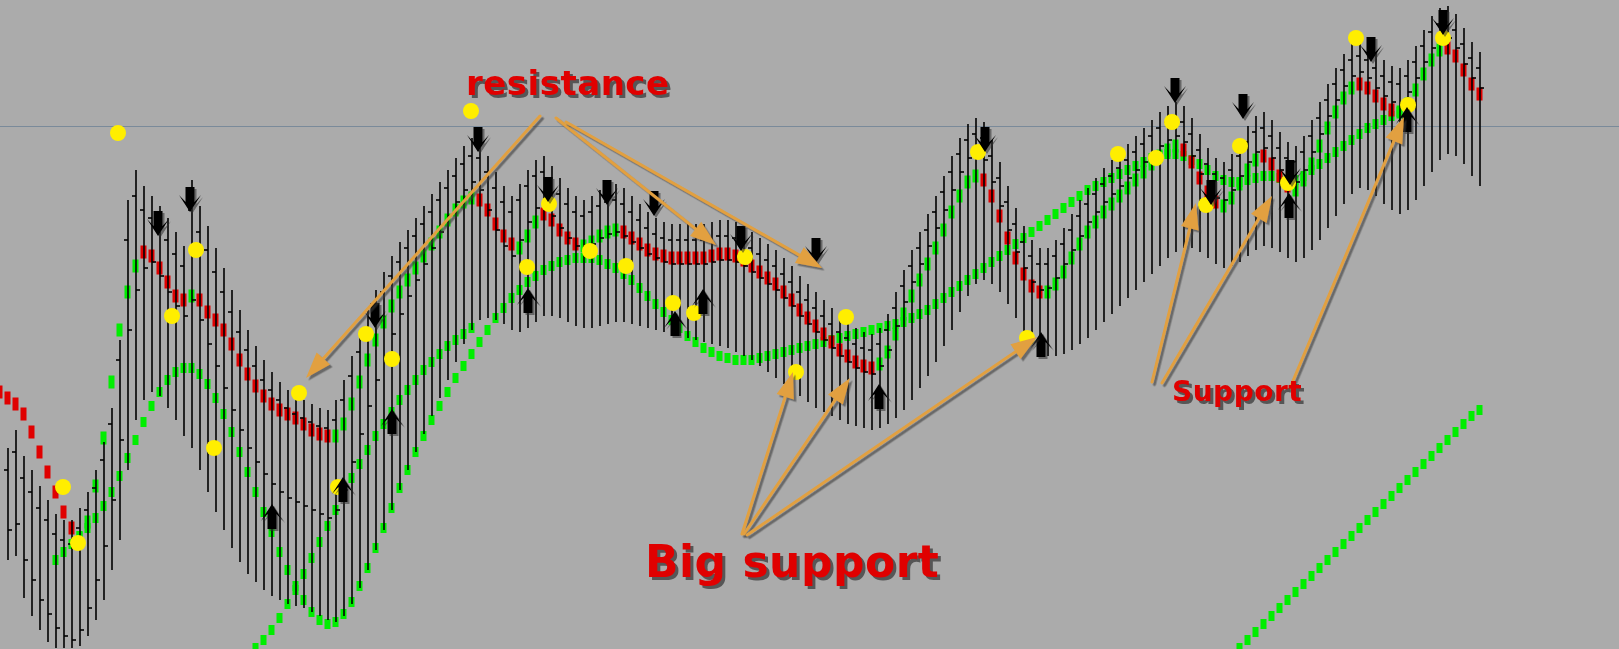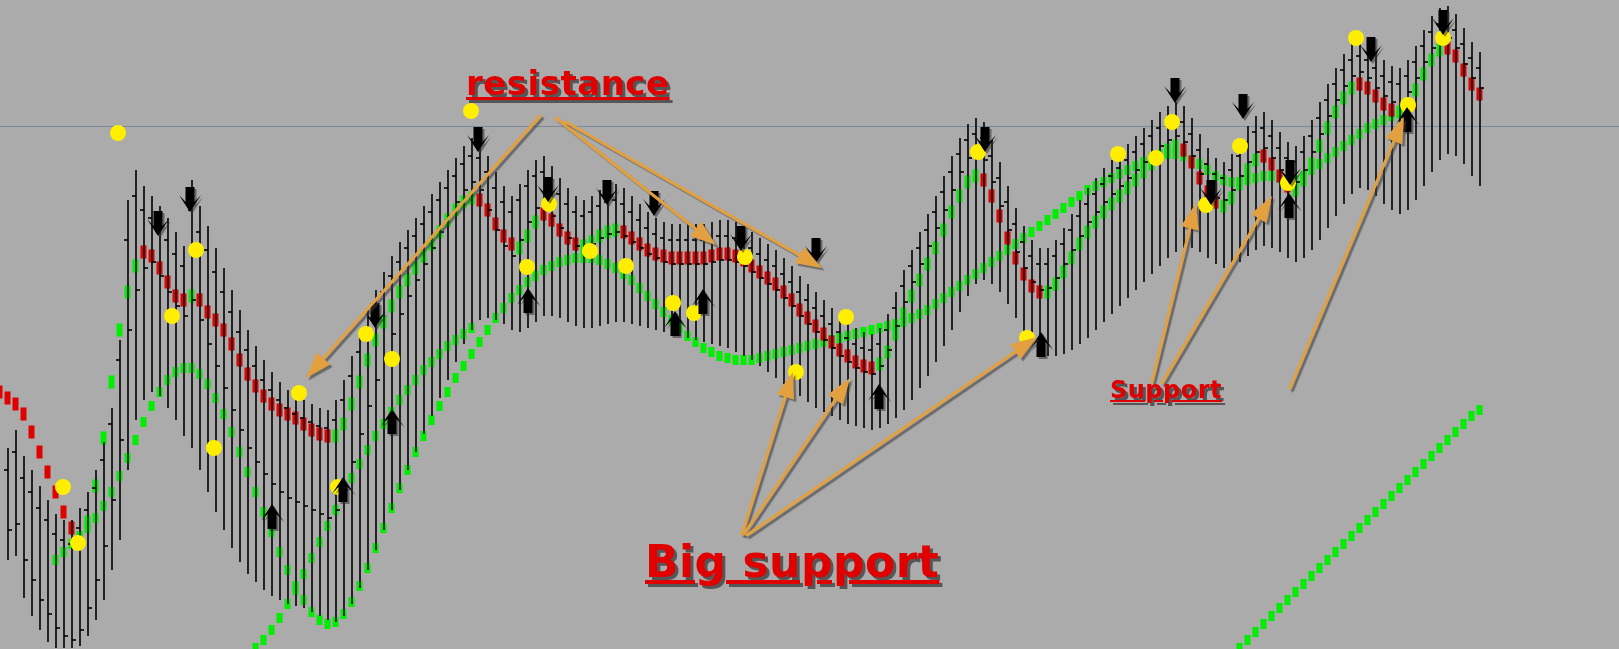--- a/index.html
+++ b/index.html
@@ -14,21 +14,20 @@
   .ann-label{
     position:absolute;
     font-family:"DejaVu Sans", sans-serif;
     font-weight:bold;
     color:#e00000;
     white-space:nowrap;
     text-shadow:3px 3px 0 rgba(40,40,40,0.65);
     letter-spacing:0.5px;
     line-height:1;
     user-select:none;
-    text-decoration:underline;
   }
 </style>
 </head>
 <body>
 
 <div id="chart-root">
 
   <svg id="chart-svg" viewBox="0 0 1619 649" xmlns="http://www.w3.org/2000/svg">
     <defs>
       <filter id="annShadow" x="-30%" y="-30%" width="180%" height="180%">
@@ -1487,16 +1486,16 @@
         <g filter="url(#annShadow)">
           <line x1="1290" y1="388" x2="1396.2449428191655" y2="135.43526750882626" stroke="#e2a03f" stroke-width="3" stroke-linecap="round"></line>
           <polygon points="1404,117 1402.2142960438869,144.45562349284972 1385.6225552859432,137.47607203009852" fill="#e2a03f"></polygon>
         </g>
       </g>
   </svg>
 
   <div id="labels-host">
       <div class="ann-label" style="left: 466px; top: 66px; font-size: 34px;">resistance</div>
       <div class="ann-label" style="left: 645px; top: 540px; font-size: 44px;">Big support</div>
-      <div class="ann-label" style="left: 1110px; top: 378px; font-size: 24px;">Support</div>
+      <div class="ann-label" style="left: 1172px; top: 378px; font-size: 28px;">Support</div>
     </div>
 
 </div>
 
 </body></html>

